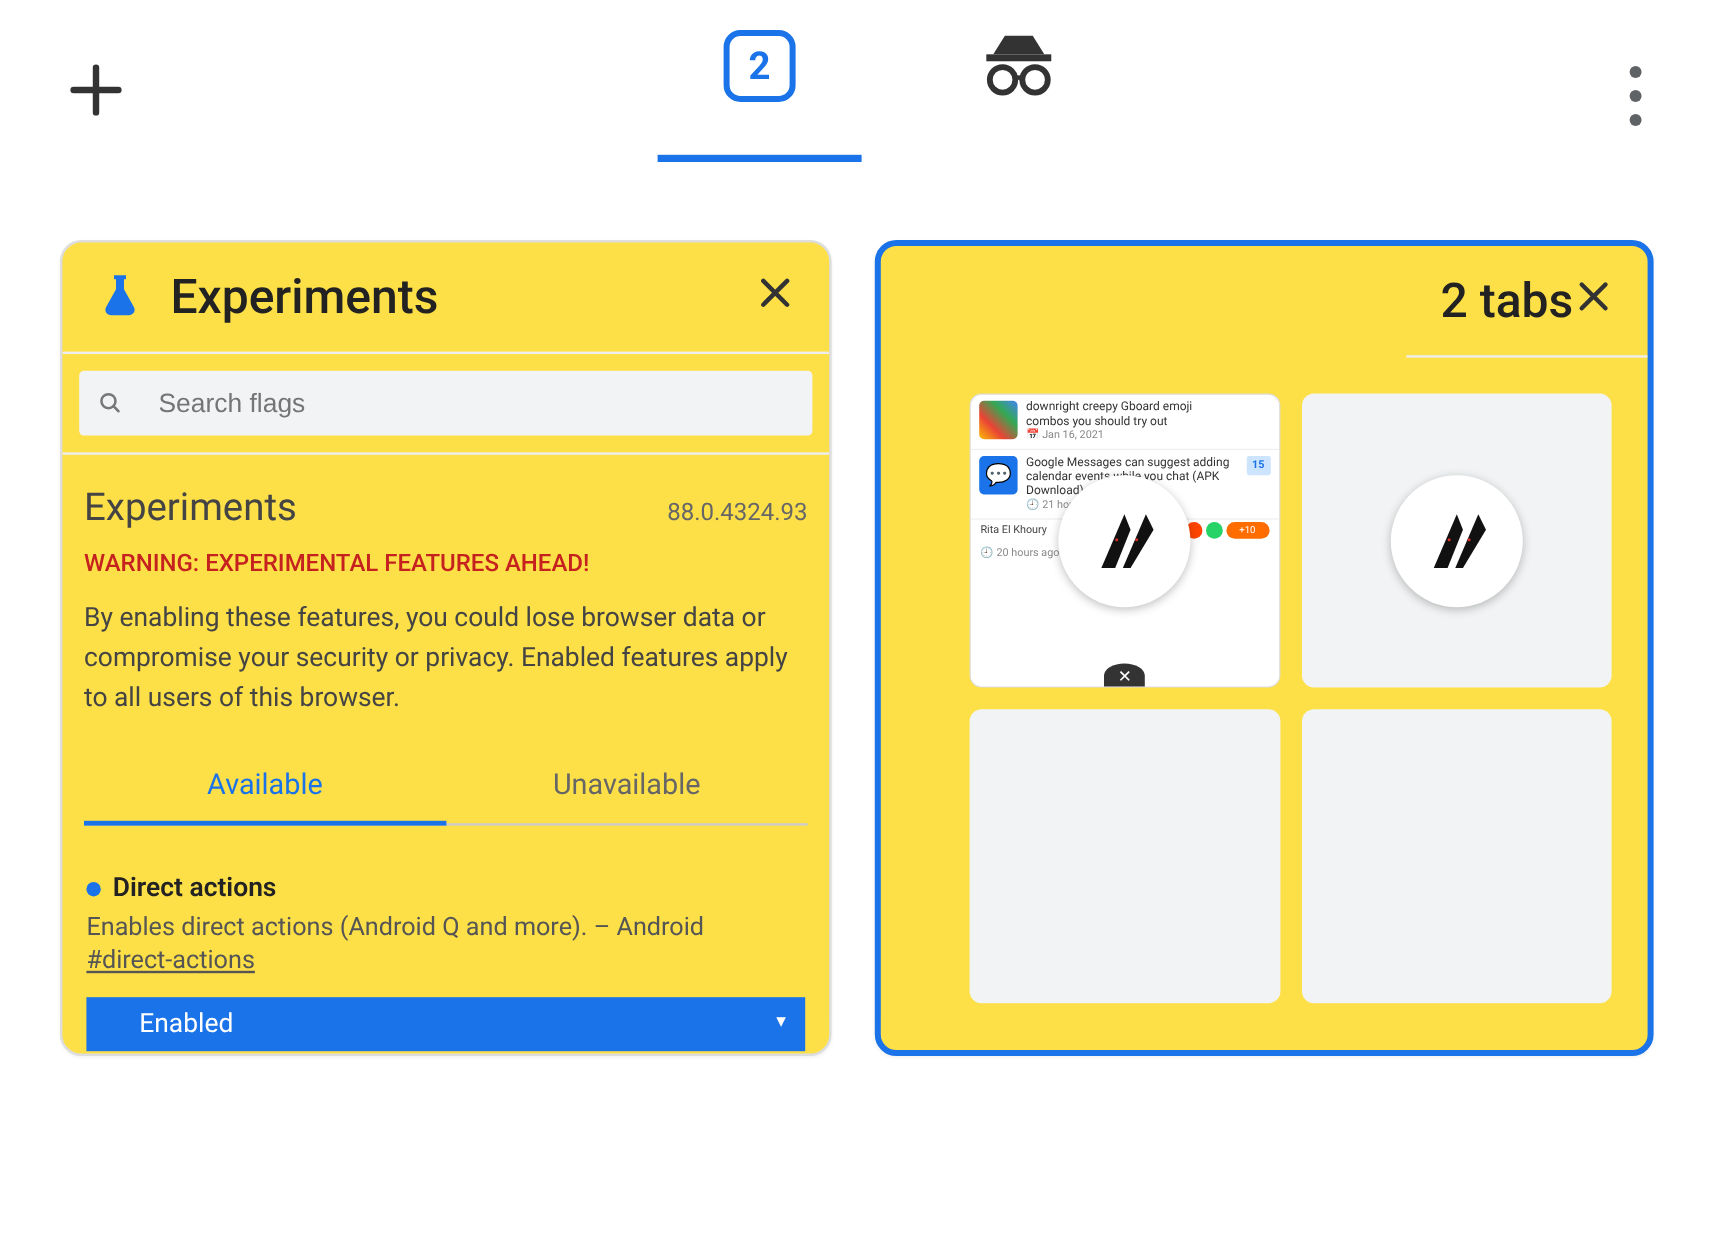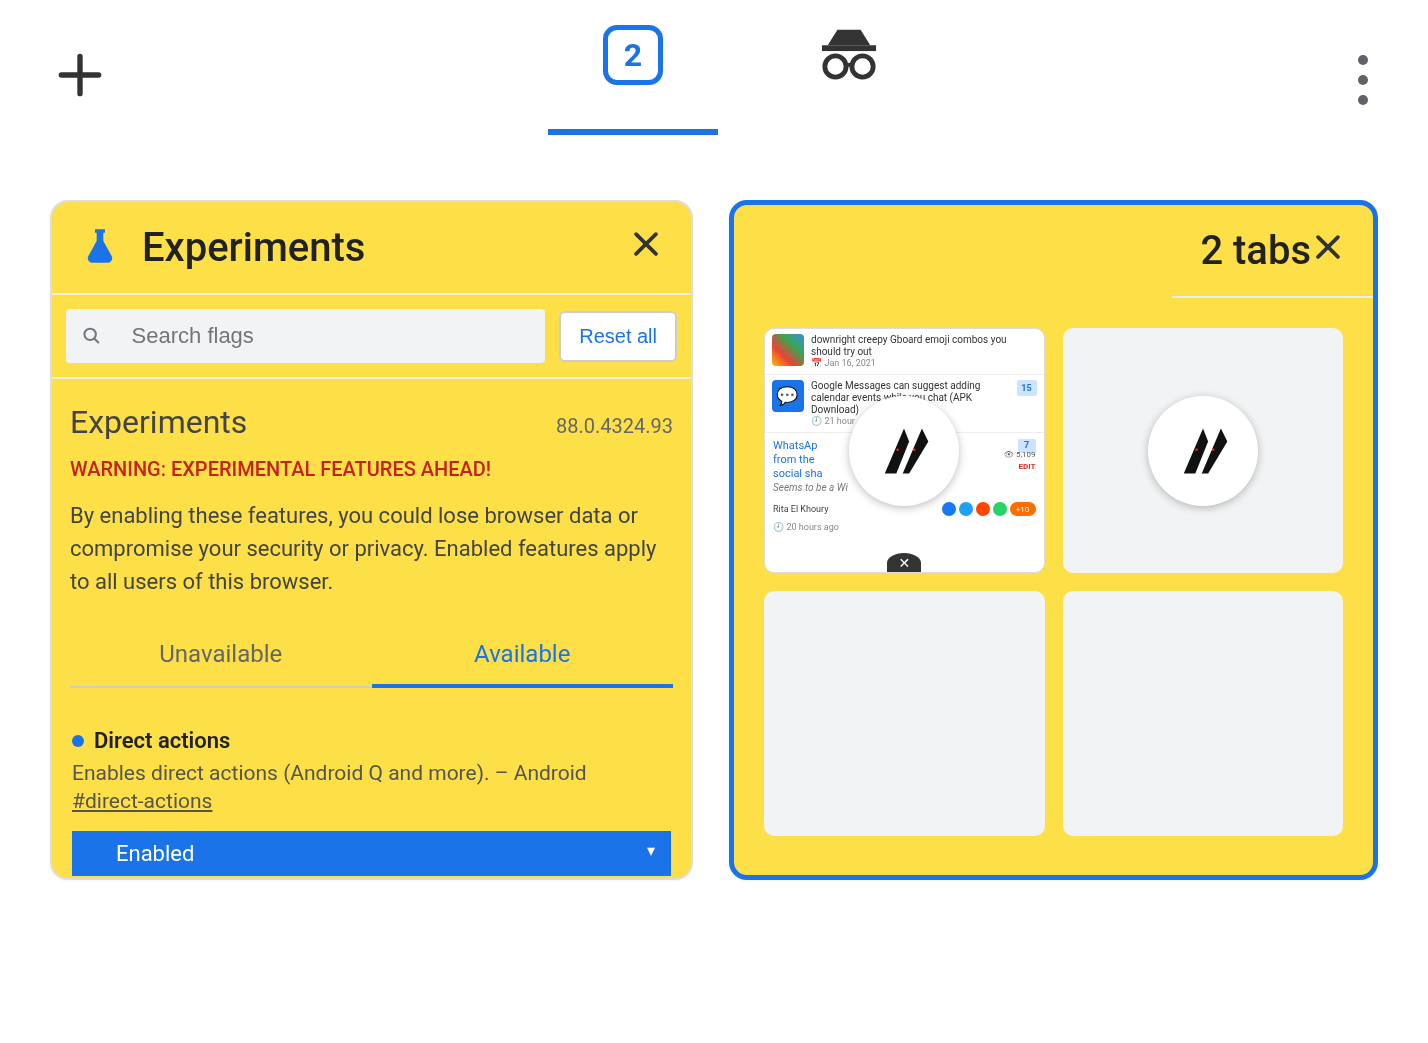--- a/index.html
+++ b/index.html
@@ -237,20 +237,21 @@
     position: absolute;
     right: 16px;
     font-size: 16px;
   }
   
   .thumbs {
     display: grid;
     grid-template-columns: 1fr 1fr;
     gap: 18px;
     padding: 30px;
+    margin-left: 44px;
   }
   .thumb {
     background: #f1f3f4;
     border-radius: 10px;
     height: 245px;
     position: relative;
     overflow: hidden;
   }
   .thumb.with-content {
     background: #fff;
@@ -328,21 +329,21 @@
     gap: 6px;
   }
   .social-dots {
     margin-left: auto;
     display: flex;
     gap: 3px;
   }
   .sd { width:14px; height:14px; border-radius:50%; }
   .sd.fb{background:#1877f2;} .sd.tw{background:#1da1f2;}
   .sd.rd{background:#ff4500;} .sd.wa{background:#25d366;}
-  .sd.more{background:#ff6d00;width:26px;border-radius:7px;color:#fff;font-size:8px;display:flex;align-items:center;justify-content:center;}
+  .sd.more{background:#ff6d00;width:36px;border-radius:7px;color:#fff;font-size:8px;display:flex;align-items:center;justify-content:center;}
   .edit-pill{position:absolute;right:8px;bottom:28px;font-size:8px;color:#d93025;font-weight:700;}
   .views-pill{position:absolute;right:8px;bottom:40px;font-size:8px;color:#555;}
   .count7{position:absolute;right:8px;top:6px;width:18px;height:14px;background:#cde4ff;color:#1a73e8;font-size:9px;font-weight:700;display:flex;align-items:center;justify-content:center;border-radius:2px;}
   .bottom-close{
     position:absolute;
     bottom:-1px;
     left:50%;
     transform:translateX(-50%);
     width:34px;height:20px;
     background:#333;
@@ -405,34 +406,33 @@
     </div>
 
     <div class="search-row">
       <div class="search-box">
         <svg width="22" height="22" viewBox="0 0 24 24">
           <circle cx="10" cy="10" r="7" fill="none" stroke="#777" stroke-width="2.5"></circle>
           <path d="M15 15l5 5" stroke="#777" stroke-width="2.5" stroke-linecap="round"></path>
         </svg>
         <input type="text" placeholder="Search flags" style="">
       </div>
-      <button class="reset-btn">Reset all</button>
     </div>
 
     <div class="content-pad">
       <div class="exp-row">
         <div class="exp-heading">Experiments</div>
         <div class="version">88.0.4324.93</div>
       </div>
       <div class="warning">WARNING: EXPERIMENTAL FEATURES AHEAD!</div>
       <div class="desc">By enabling these features, you could lose browser data or compromise your security or privacy. Enabled features apply to all users of this browser.</div>
 
       <div class="sub-tabs">
+        <div class="sub-tab active">Available</div>
         <div class="sub-tab">Unavailable</div>
-        <div class="sub-tab active">Available</div>
       </div>
 
       <div class="flag-item">
         <div class="flag-title-row">
           <span class="blue-dot"></span>
           <span>Direct actions</span>
         </div>
         <div class="flag-desc">Enables direct actions (Android Q and more). – Android</div>
         <a href="#" class="flag-link">#direct-actions</a>
         <div>
@@ -463,29 +463,20 @@
           </div>
           <div class="mini-count" style="visibility:hidden"></div>
         </div>
         <div class="mini-article">
           <div class="mini-thumb">💬</div>
           <div class="mini-text">
             <div>Google Messages can suggest adding calendar events while you chat (APK Download)</div>
             <div class="mini-date">🕘 <span>21 hour</span></div>
           </div>
           <div class="mini-count">15</div>
-        </div>
-        <div class="whatsapp-row">
-          <div>WhatsAp</div>
-          <div>from the</div>
-          <div>social sha</div>
-          <div class="whatsapp-sub">Seems to be a Wi</div>
-          <div class="count7">7</div>
-          <div class="views-pill">👁 <span>5,109</span></div>
-          <div class="edit-pill">EDIT</div>
         </div>
         <div class="author-row">
           <span>Rita El Khoury</span>
           <div class="social-dots">
             <div class="sd fb"></div>
             <div class="sd tw"></div>
             <div class="sd rd"></div>
             <div class="sd wa"></div>
             <div class="sd more">+10</div>
           </div>

